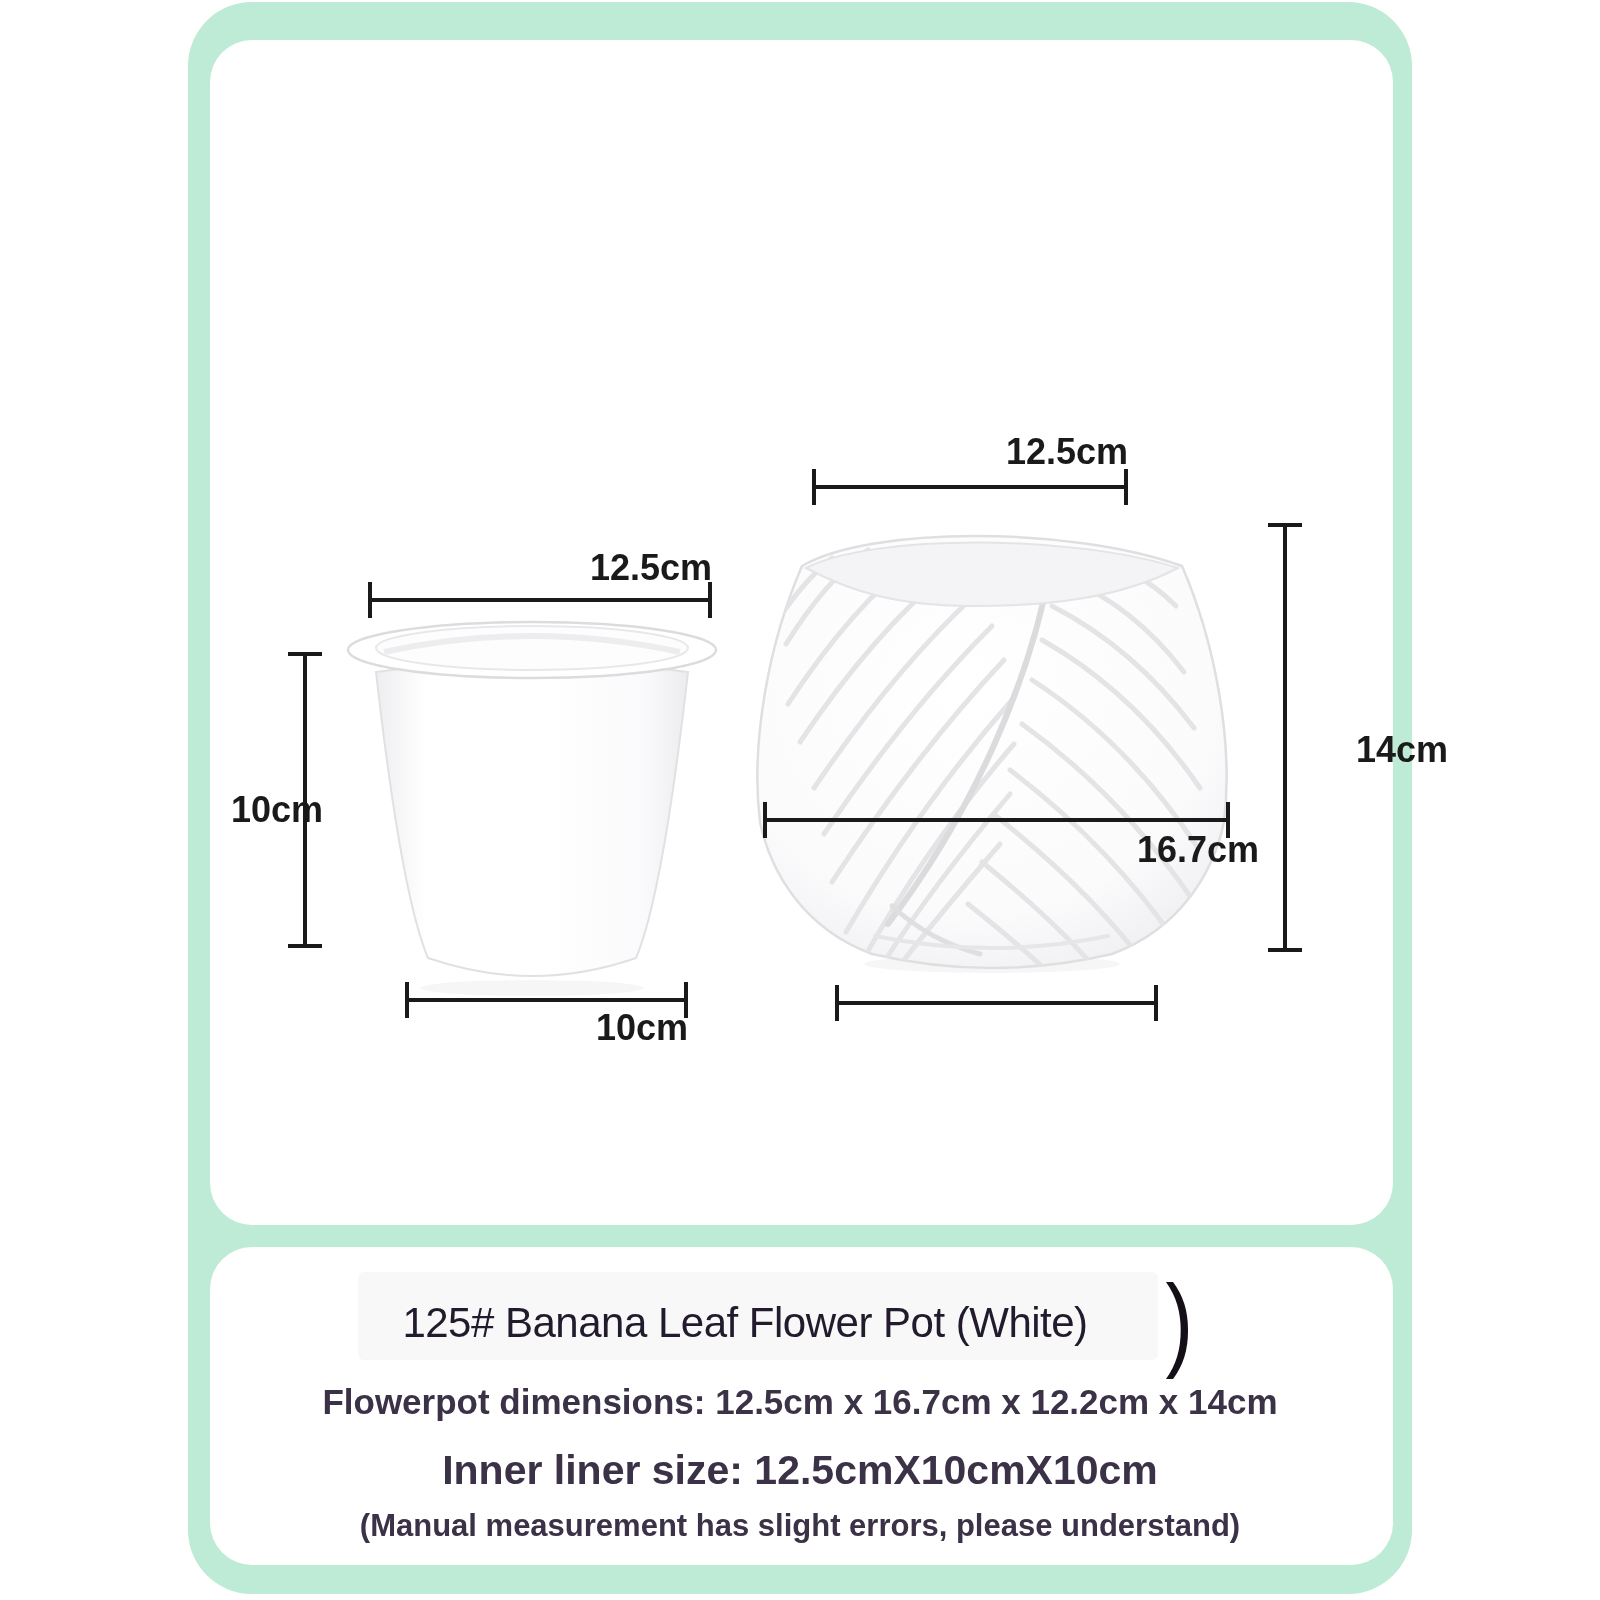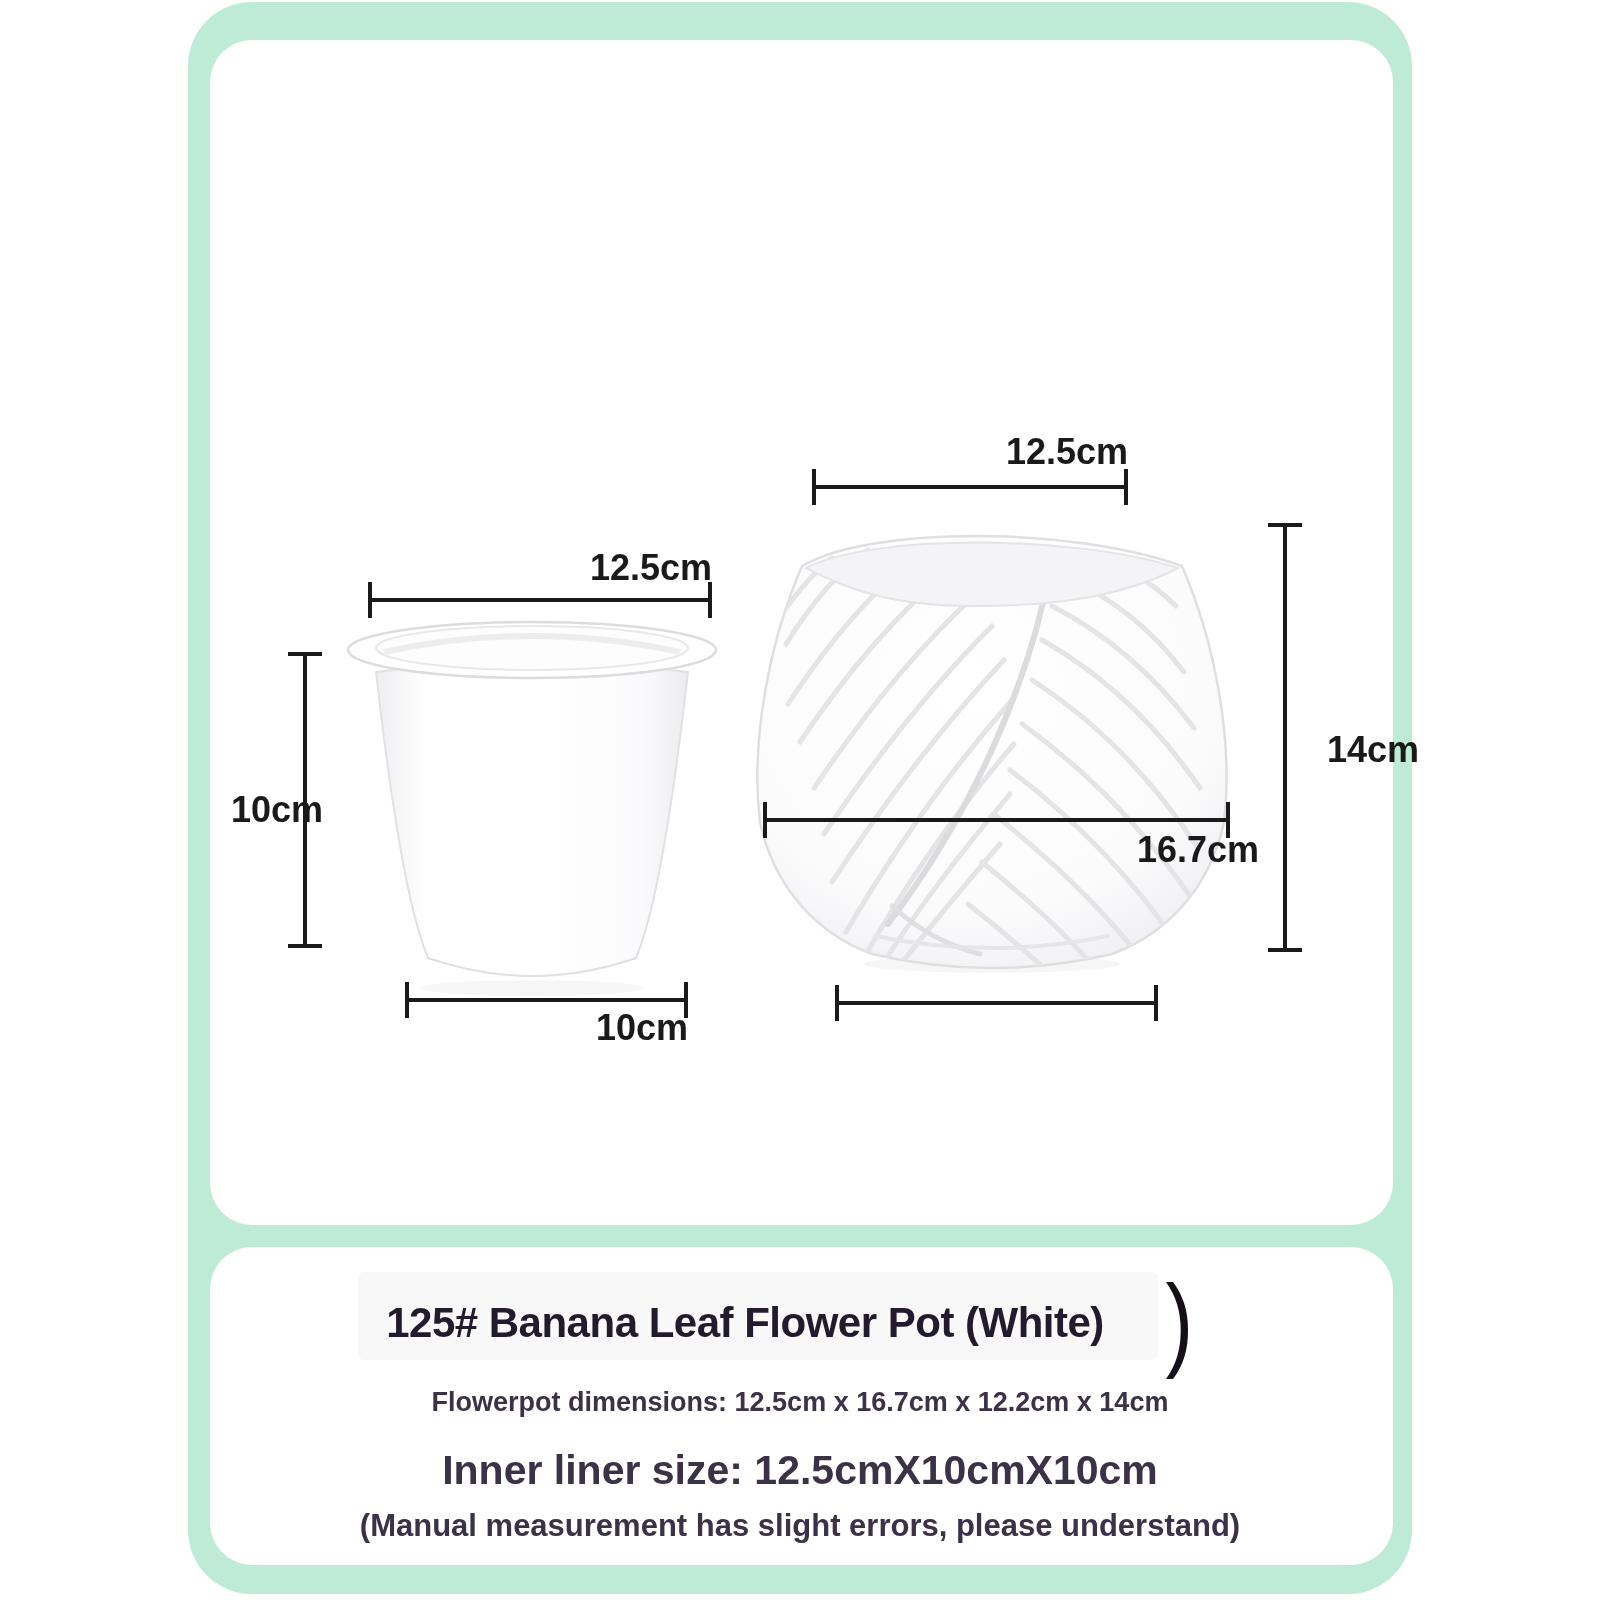--- a/index.html
+++ b/index.html
@@ -31,39 +31,39 @@
   
   .dimv{ position:absolute; width:34px; }
   .dimv .bar{ position:absolute; top:0; bottom:0; left:50%; margin-left:-2px; width:4px; background:var(--ink); }
   .dimv .t1,.dimv .t2{ position:absolute; left:0; right:0; height:4px; background:var(--ink); }
   .dimv .t1{ top:0; } .dimv .t2{ bottom:0; }
 
   .dlabel{
     position:absolute; font-size:36px; font-weight:700; color:var(--ink);
     line-height:44px; white-space:nowrap;
   }
-  .tc{ text-align:right; } .tl{ text-align:center; }
+  .tc{ text-align:right; } .tl{ text-align:right; }
 
   .title-band{
     position:absolute; left:358px; top:1272px; width:800px; height:88px;
     background:var(--band); border-radius:6px;
   }
   .product-title{
     position:absolute; left:240px; top:1300px; width:1010px;
-    font-size:42px; font-weight:700; letter-spacing:-0.5px;
+    font-size:42px; font-weight:400; letter-spacing:-0.5px;
     color:var(--title); text-align:center; line-height:46px; white-space:nowrap;
   }
   .paren{
     position:absolute; left:1162px; top:1282px;
     font-size:104px; line-height:78px; font-weight:400; color:#151018;
     transform:scaleX(.8);
   }
   .info-line{ position:absolute; left:240px; width:1120px; text-align:center;
     color:var(--subtitle); font-weight:700; white-space:nowrap; }
-  .line-dims{ top:1380px; font-size:27px; line-height:44px; }
+  .line-dims{ top:1380px; font-size:35px; line-height:44px; }
   .line-liner{ top:1450px; font-size:41px; line-height:40px; }
   .line-note{ top:1506px; font-size:31px; line-height:40px; }
 </style>
 </head>
 <body>
 
 <div id="stage">
 
   <div class="frame"></div>
   <div class="card card-top"></div>

